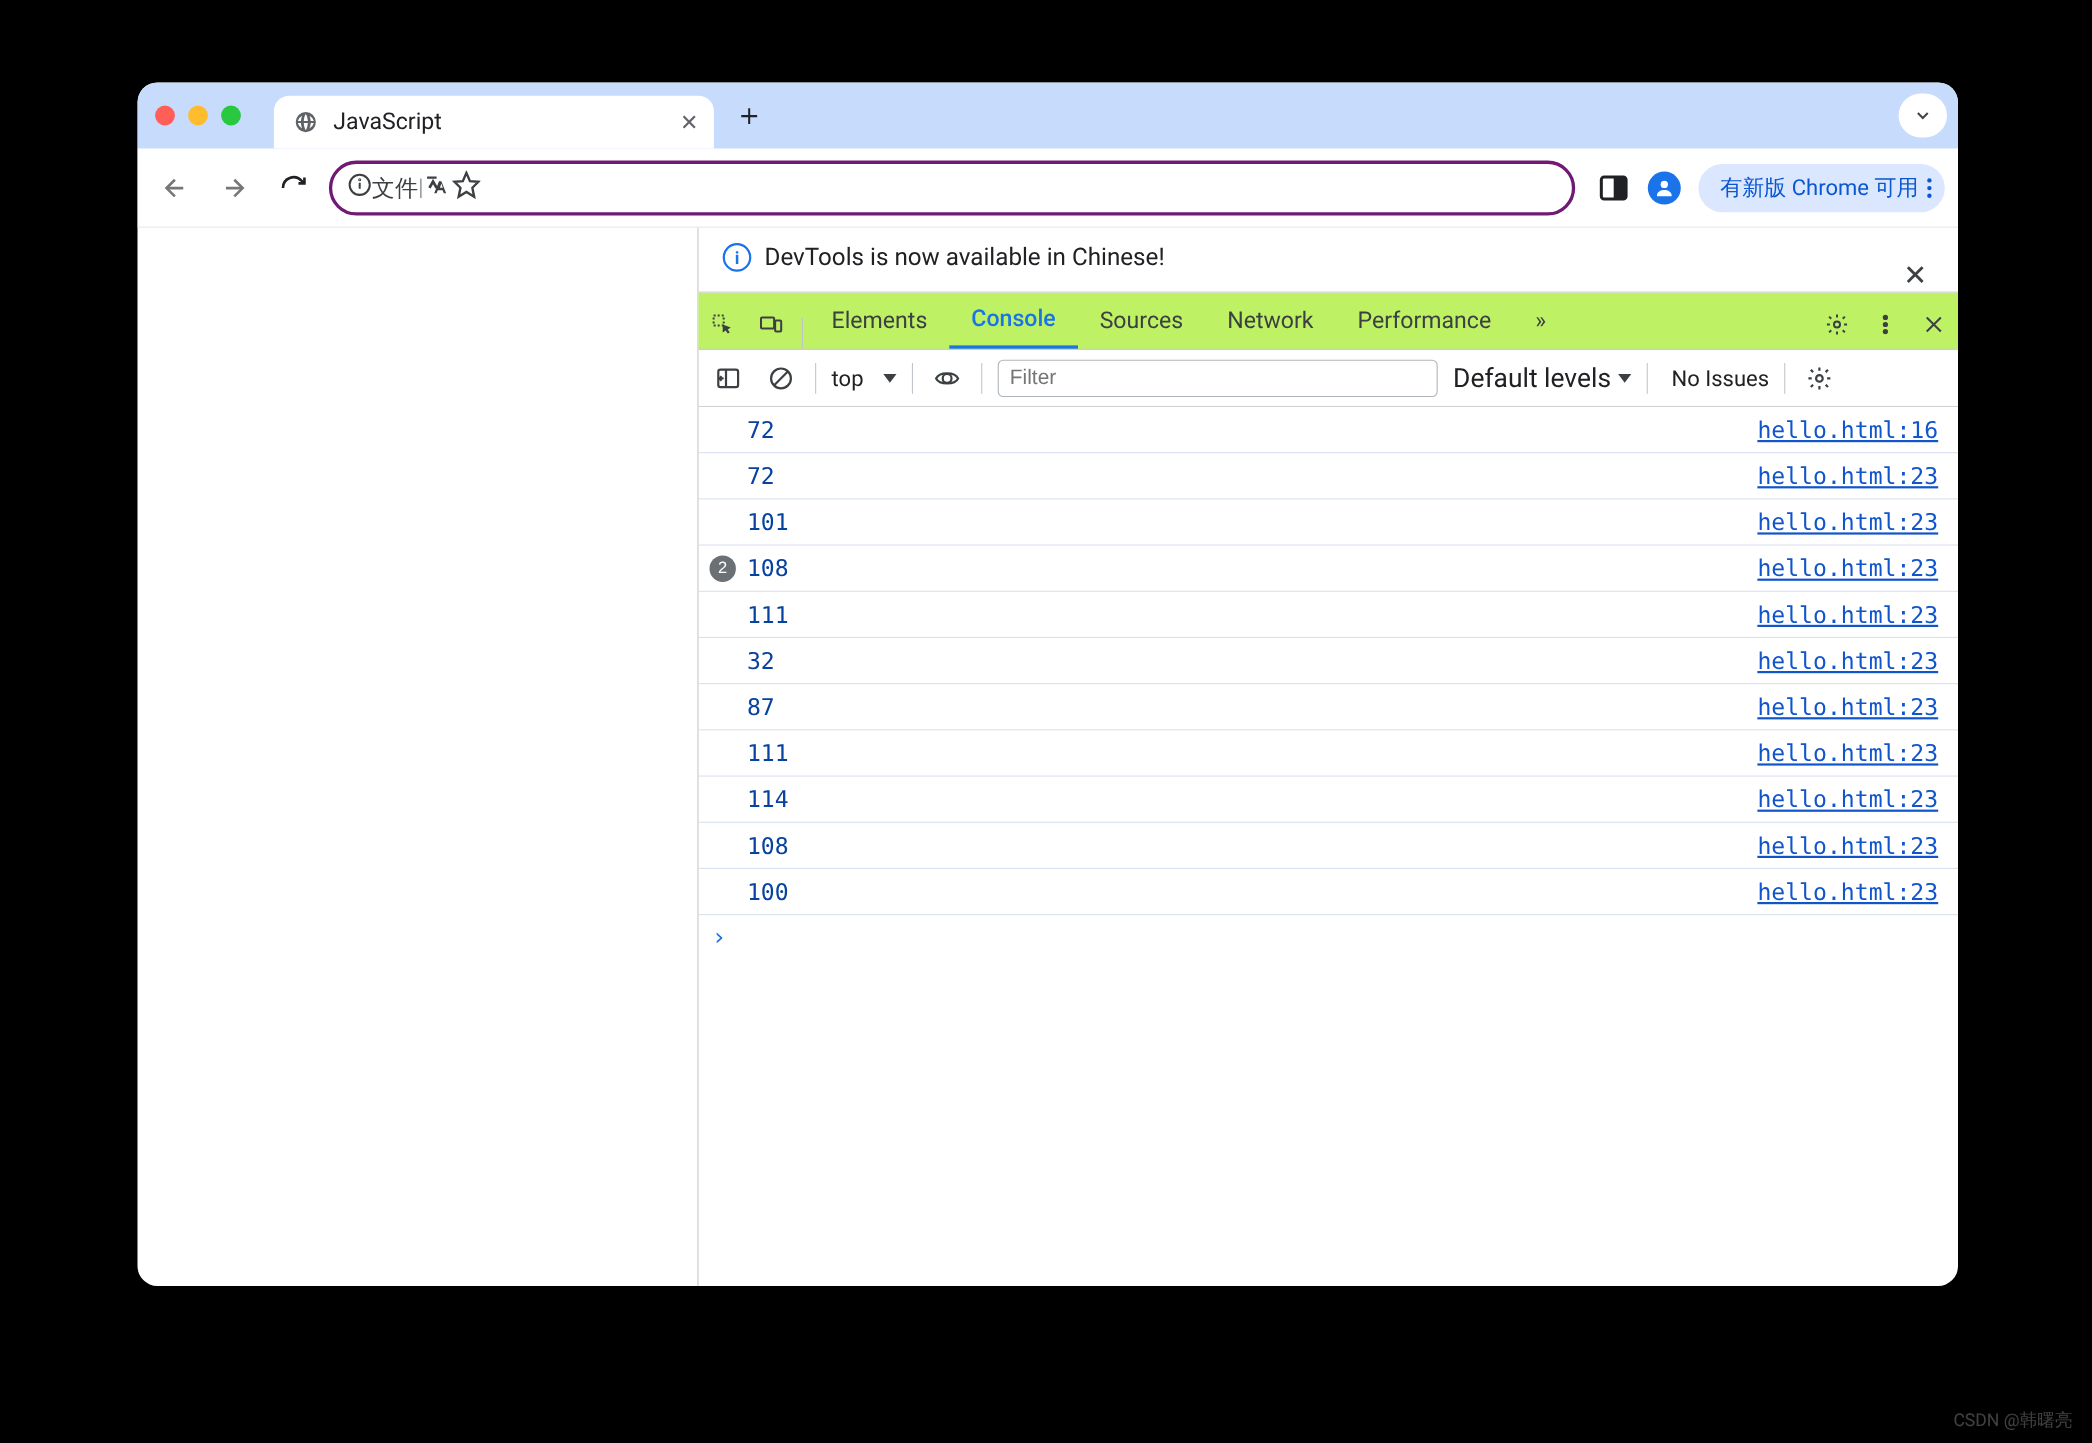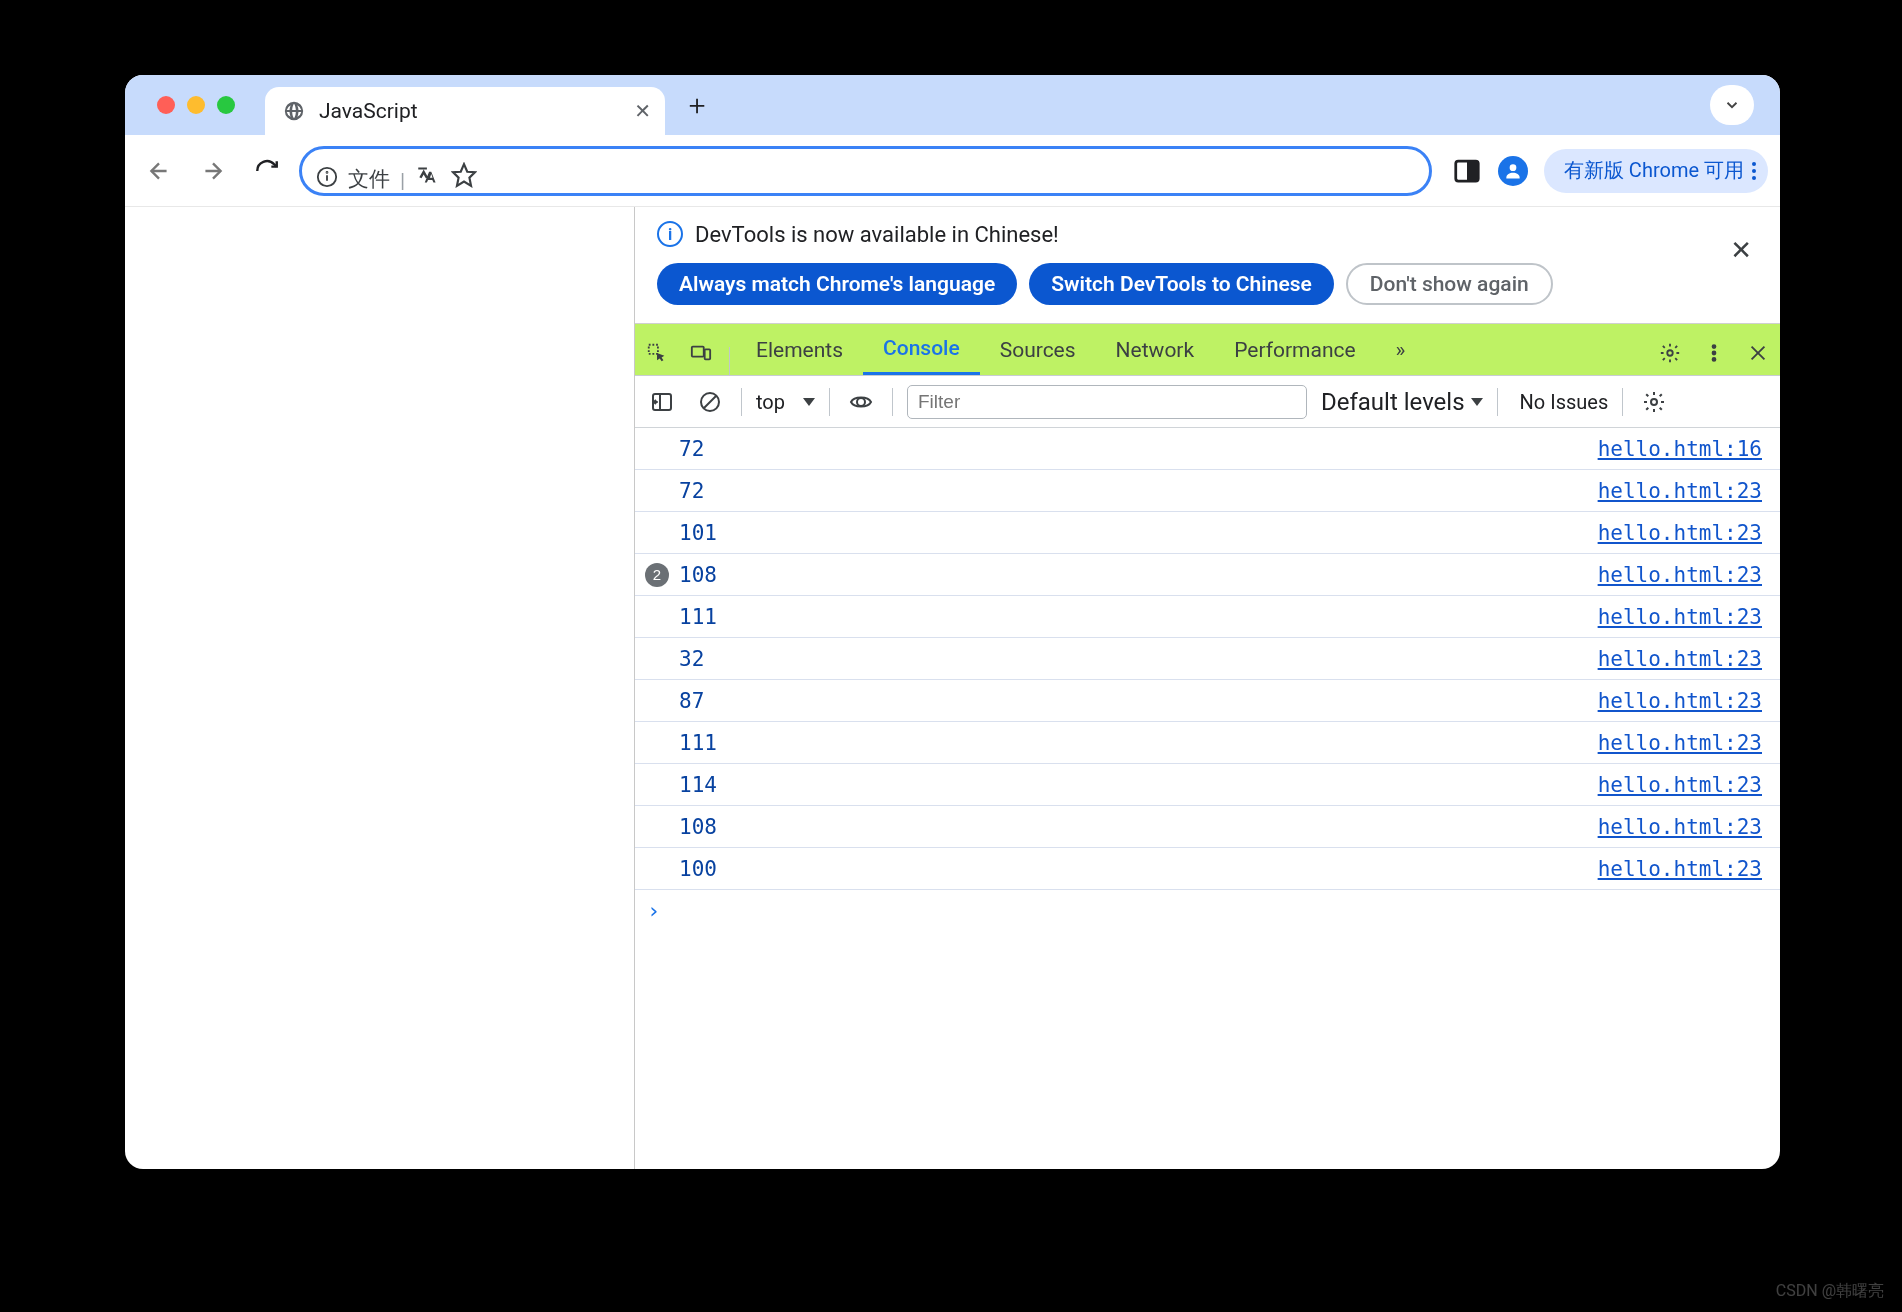--- a/index.html
+++ b/index.html
@@ -23,21 +23,21 @@
   display: flex;
   flex-direction: column;
   box-shadow: 0 6px 30px rgba(0,0,0,0.5);
 }
 
 .tabstrip {
   background: #c7dbfc;
   height: 60px;
   display: flex;
   align-items: center;
-  padding: 0 26px;
+  padding: 0 10px;
   position: relative;
 }
 .traffic { display:flex; gap:12px; margin-left:6px; margin-right:30px; }
 .dot { width:18px; height:18px; border-radius:50%; }
 .dot.red { background:#ff5f57; } .dot.yellow { background:#febc2e; } .dot.green { background:#28c840; }
 .tab {
   background:#fff; height:48px; border-radius:14px 14px 0 0; display:flex;
   align-items:center; padding:0 14px 0 18px; gap:14px; min-width:400px;
   margin-top:12px; font-size:21px; color:#202124;
 }
@@ -48,22 +48,22 @@
 .tabend { margin-left:auto; width:44px; height:40px; border-radius:20px; background:#fff;
   display:flex; align-items:center; justify-content:center; cursor:pointer;}
 .tabend svg { width:18px; height:18px; stroke:#444; stroke-width:2.5; fill:none;}
 
 .toolbar { height:72px; background:#fff; display:flex; align-items:center; padding:0 12px; gap:10px;
   border-bottom:1px solid #e8e8e8;}
 .navbtn { width:44px; height:44px; display:flex; align-items:center; justify-content:center; cursor:pointer;}
 .navbtn svg { width:26px; height:26px; stroke:#777; stroke-width:2.2; fill:none;}
 .navbtn.dark svg { stroke:#202124; }
 .omnibox {
-  flex:1; height:50px; border:3px solid #3b82f6; border-radius:26px; background:#fff;
-  display:flex; align-items:flex-end; padding:0 14px; gap:10px; font-size:21px; color:#3c4043;
+  flex:1; height:50px; border:3px solid #701a75; border-radius:26px; background:#fff;
+  display:flex; align-items:center; padding:0 14px; font-size:21px; color:#3c4043;
 }
 .omnibox .info svg{width:22px;height:22px;stroke:#3c4043;stroke-width:2;fill:none;}
 .omnibox .filelabel{font-weight:400;}
 .omnibox .path{flex:1;white-space:nowrap;overflow:hidden;text-overflow:ellipsis;}
 .omnibox .star svg{width:26px;height:26px;stroke:#3c4043;stroke-width:2;fill:none;}
 .omnibox .gtr svg{width:26px;height:26px;fill:#3c4043;}
 .rigbtns{display:flex;align-items:center;gap:16px;margin-left:10px;}
 .sqbtn{width:30px;height:30px;cursor:pointer;}
 .sqbtn svg{width:30px;height:30px;}
 .avatar{width:30px;height:30px;border-radius:50%;background:#1a73e8;display:flex;align-items:center;justify-content:center;}
@@ -204,25 +204,20 @@
 
   <div class="bodysplit">
     <div class="leftpane"></div>
 
     <div class="devtools">
 
       <div class="infobanner">
         <div class="row1">
           <span class="iicon">i</span>
           <span>DevTools is now available in Chinese!</span>
-        </div>
-        <div class="row2">
-          <div class="pill blue">Always match Chrome's language</div>
-          <div class="pill blue">Switch DevTools to Chinese</div>
-          <div class="pill white">Don't show again</div>
         </div>
         <span class="xclose">✕</span>
       </div>
 
       <div class="dtabbar">
         <div class="ic">
             <svg viewBox="0 0 24 24">
               <rect x="3" y="3" width="10" height="10" stroke-dasharray="2 2"></rect>
               <path d="M12 12l8 3-3 2 2 3-2 1-2-3-3 2z" fill="#3c4043" stroke="none"></path>
             </svg>

